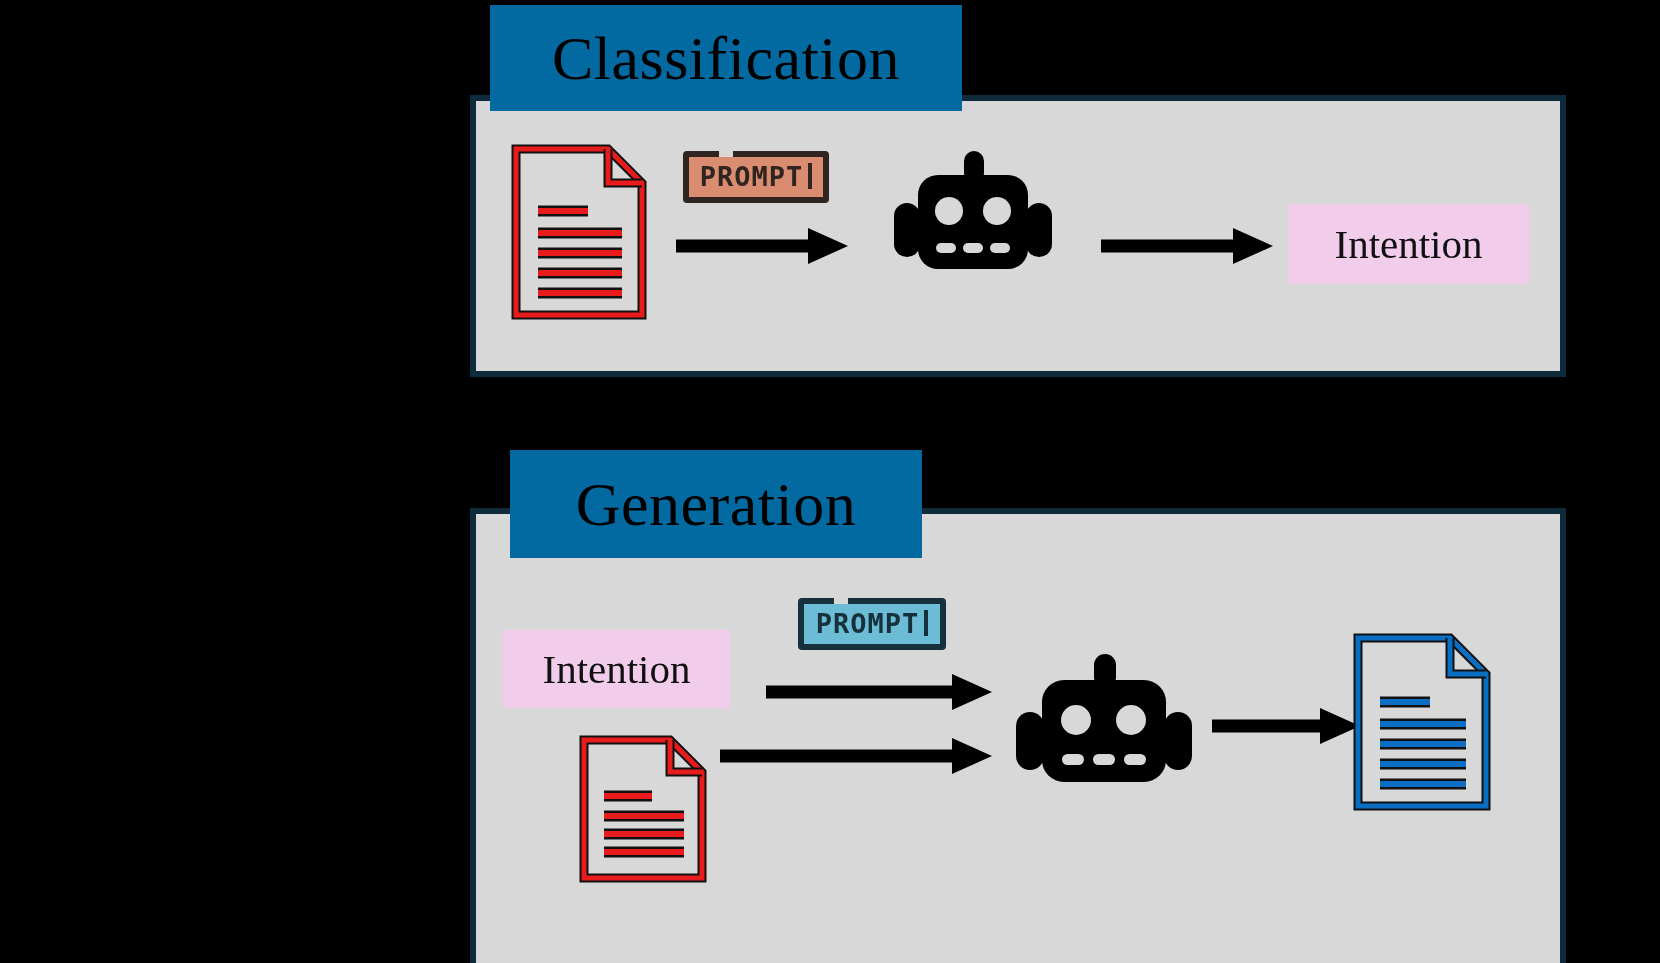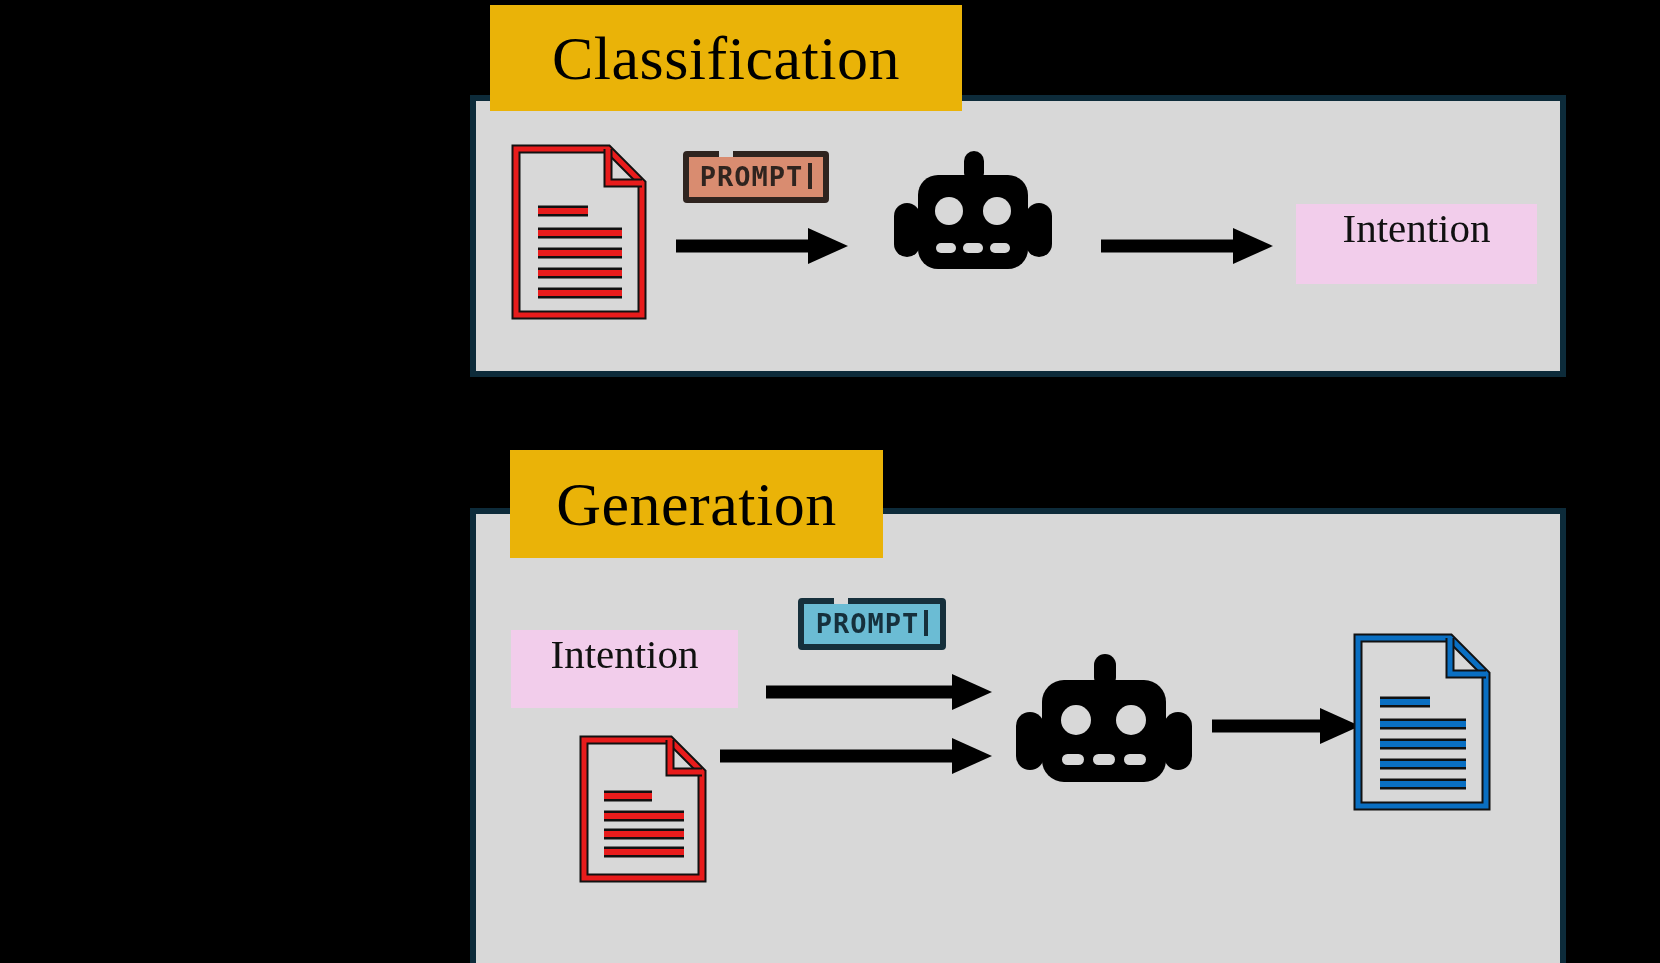--- a/index.html
+++ b/index.html
@@ -11,25 +11,25 @@
 
   
   .panel{
     position:absolute;background:#d8d8d8;border:6px solid #0d2b3a;box-sizing:border-box;
   }
   #panel-classification{left:470px;top:95px;width:1096px;height:282px;}
   #panel-generation{left:470px;top:508px;width:1096px;height:462px;}
 
   
   .title-banner{
-    position:absolute;background:#eab308;display:flex;align-items:center;justify-content:center;
+    position:absolute;background:#0369a1;display:flex;align-items:center;justify-content:center;
     color:#000;font-family:"Liberation Serif", serif;font-weight:400;letter-spacing:0.5px;
   }
   #banner-classification{left:490px;top:5px;width:472px;height:106px;font-size:62px;}
-  #banner-generation{left:510px;top:450px;width:373px;height:108px;font-size:62px;}
+  #banner-generation{left:510px;top:450px;width:412px;height:108px;font-size:62px;}
 
   
   .doc{position:absolute;}
   .doc svg{position:absolute;left:0;top:0;width:100%;height:100%;overflow:visible;}
 
   
   .robot{position:absolute;}
   .robot svg{width:100%;height:100%;display:block;}
 
   
@@ -58,22 +58,22 @@
   .badge-notch{
     position:absolute;top:-6px;left:30px;width:14px;height:6px;background:#d8d8d8;
   }
 
   
   .arrow{position:absolute;}
   .arrow svg{width:100%;height:100%;display:block;overflow:visible;}
 
   
   .chip{
-    position:absolute;background:#f2cdeb;display:flex;justify-content:center;
-    font-family:"Liberation Serif", serif;color:#111;margin-left:8px;
+    position:absolute;background:#f2cdeb;display:flex;align-items:center;justify-content:center;
+    font-family:"Liberation Serif", serif;color:#111;
   }
   #chip-intention-out{left:1288px;top:204px;width:241px;height:80px;font-size:41px;}
   #chip-intention-in{left:503px;top:630px;width:227px;height:78px;font-size:41px;}
 </style>
 </head>
 <body>
 
 <div class="stage">
 
   <div class="panel" id="panel-classification">

